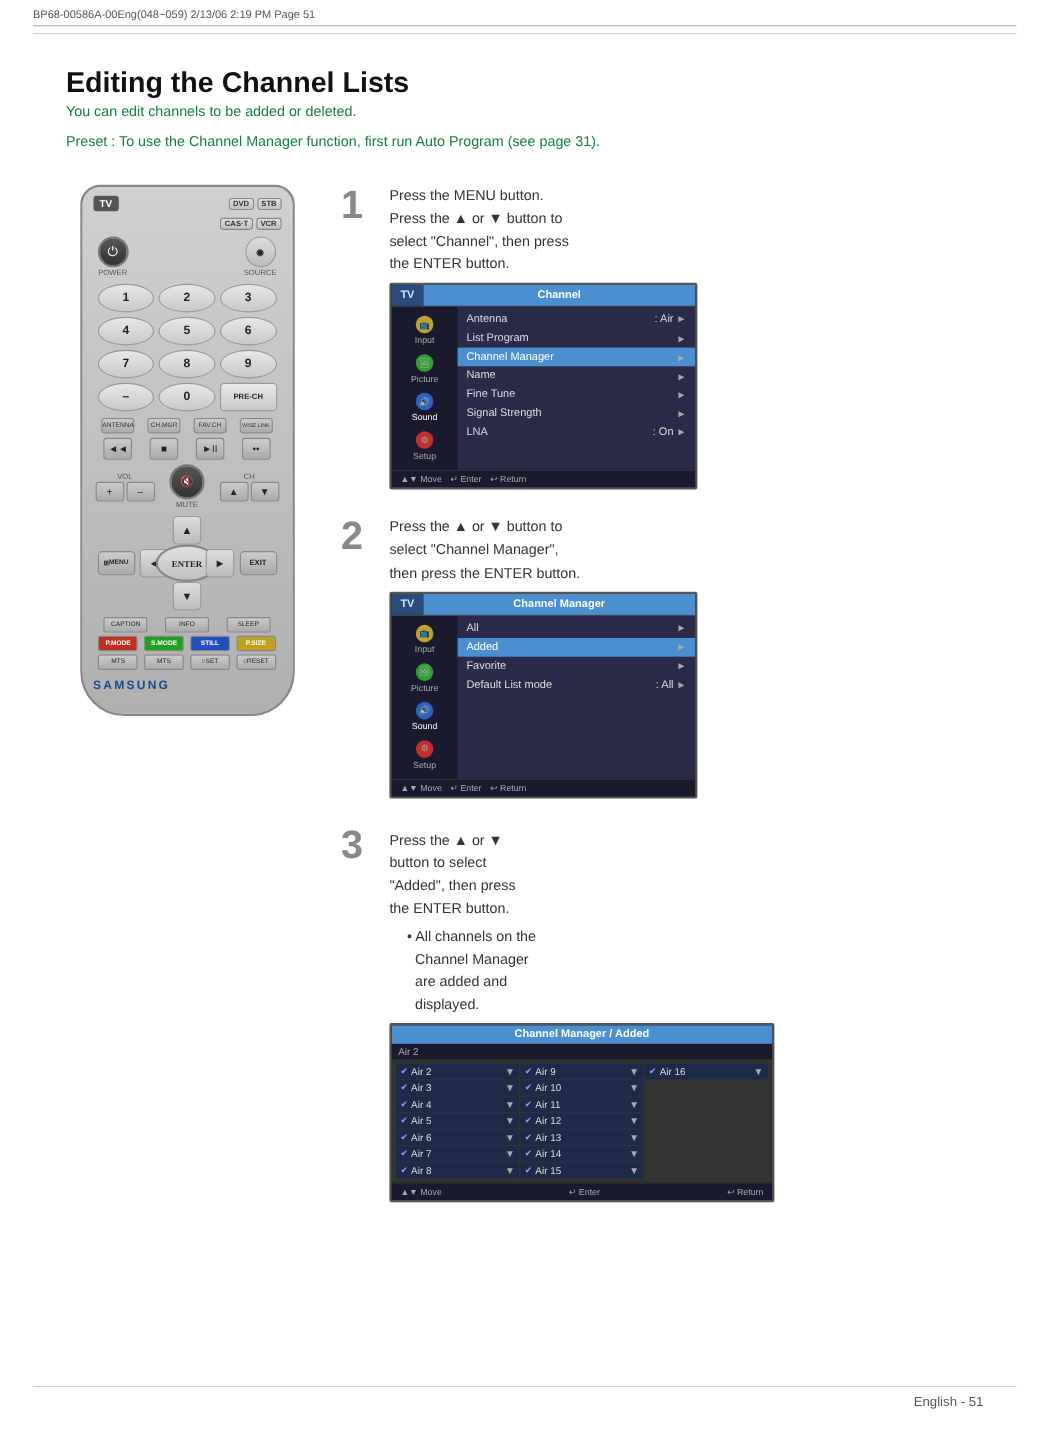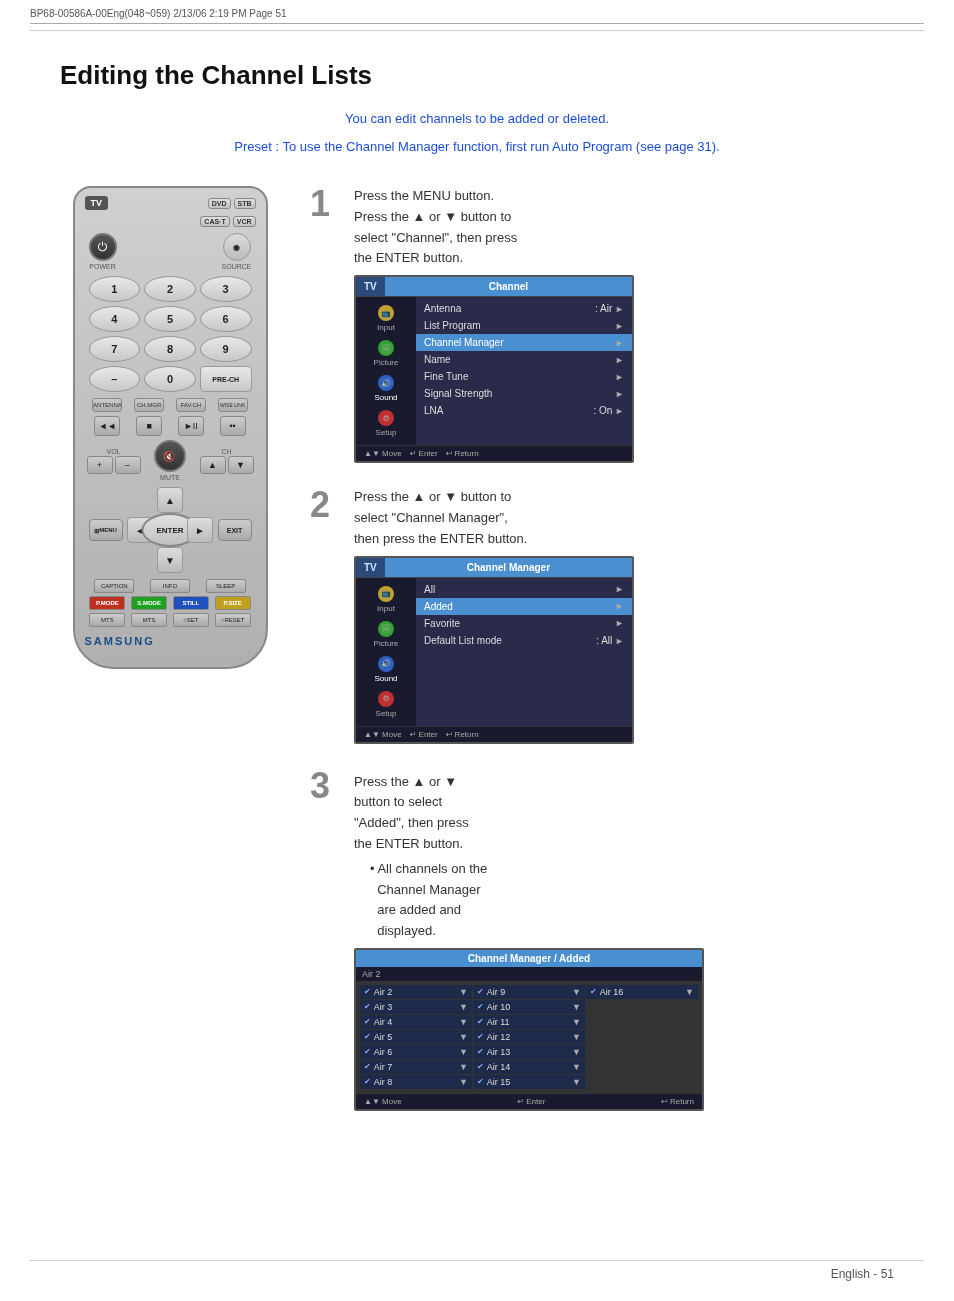--- a/index.html
+++ b/index.html
@@ -32,30 +32,29 @@
       position: absolute;
       top: 60px;
       left: 60px;
       right: 60px;
     }
 
     .page-title {
       font-size: 26px;
       font-weight: bold;
       color: #111;
-      margin-bottom: 18px;
+      margin-bottom: 0;
       font-family: Arial, sans-serif;
     }
 
     .intro-text {
       font-size: 13px;
-      color: #1d4ed8;
+      color: #15803d;
       margin-bottom: 8px;
       line-height: 1.5;
-      text-align: center;
     }
 
     
     .two-col {
       display: flex;
       gap: 30px;
       margin-top: 30px;
     }
 
     
@@ -235,20 +234,21 @@
       width: 57px;
       height: 34px;
       border-radius: 50%;
       background: linear-gradient(to bottom, #e0e0e0, #c0c0c0);
       border: 2px solid #888;
       display: flex;
       align-items: center;
       justify-content: center;
       font-size: 8px;
       font-weight: bold;
+      font-family: Liberation Serif, serif;
     }
 
     .dpad-up {
       position: absolute;
       top: 2px;
       left: 50%;
       transform: translateX(-50%);
       width: 26px;
       height: 26px;
       background: linear-gradient(to bottom, #ddd, #bbb);

